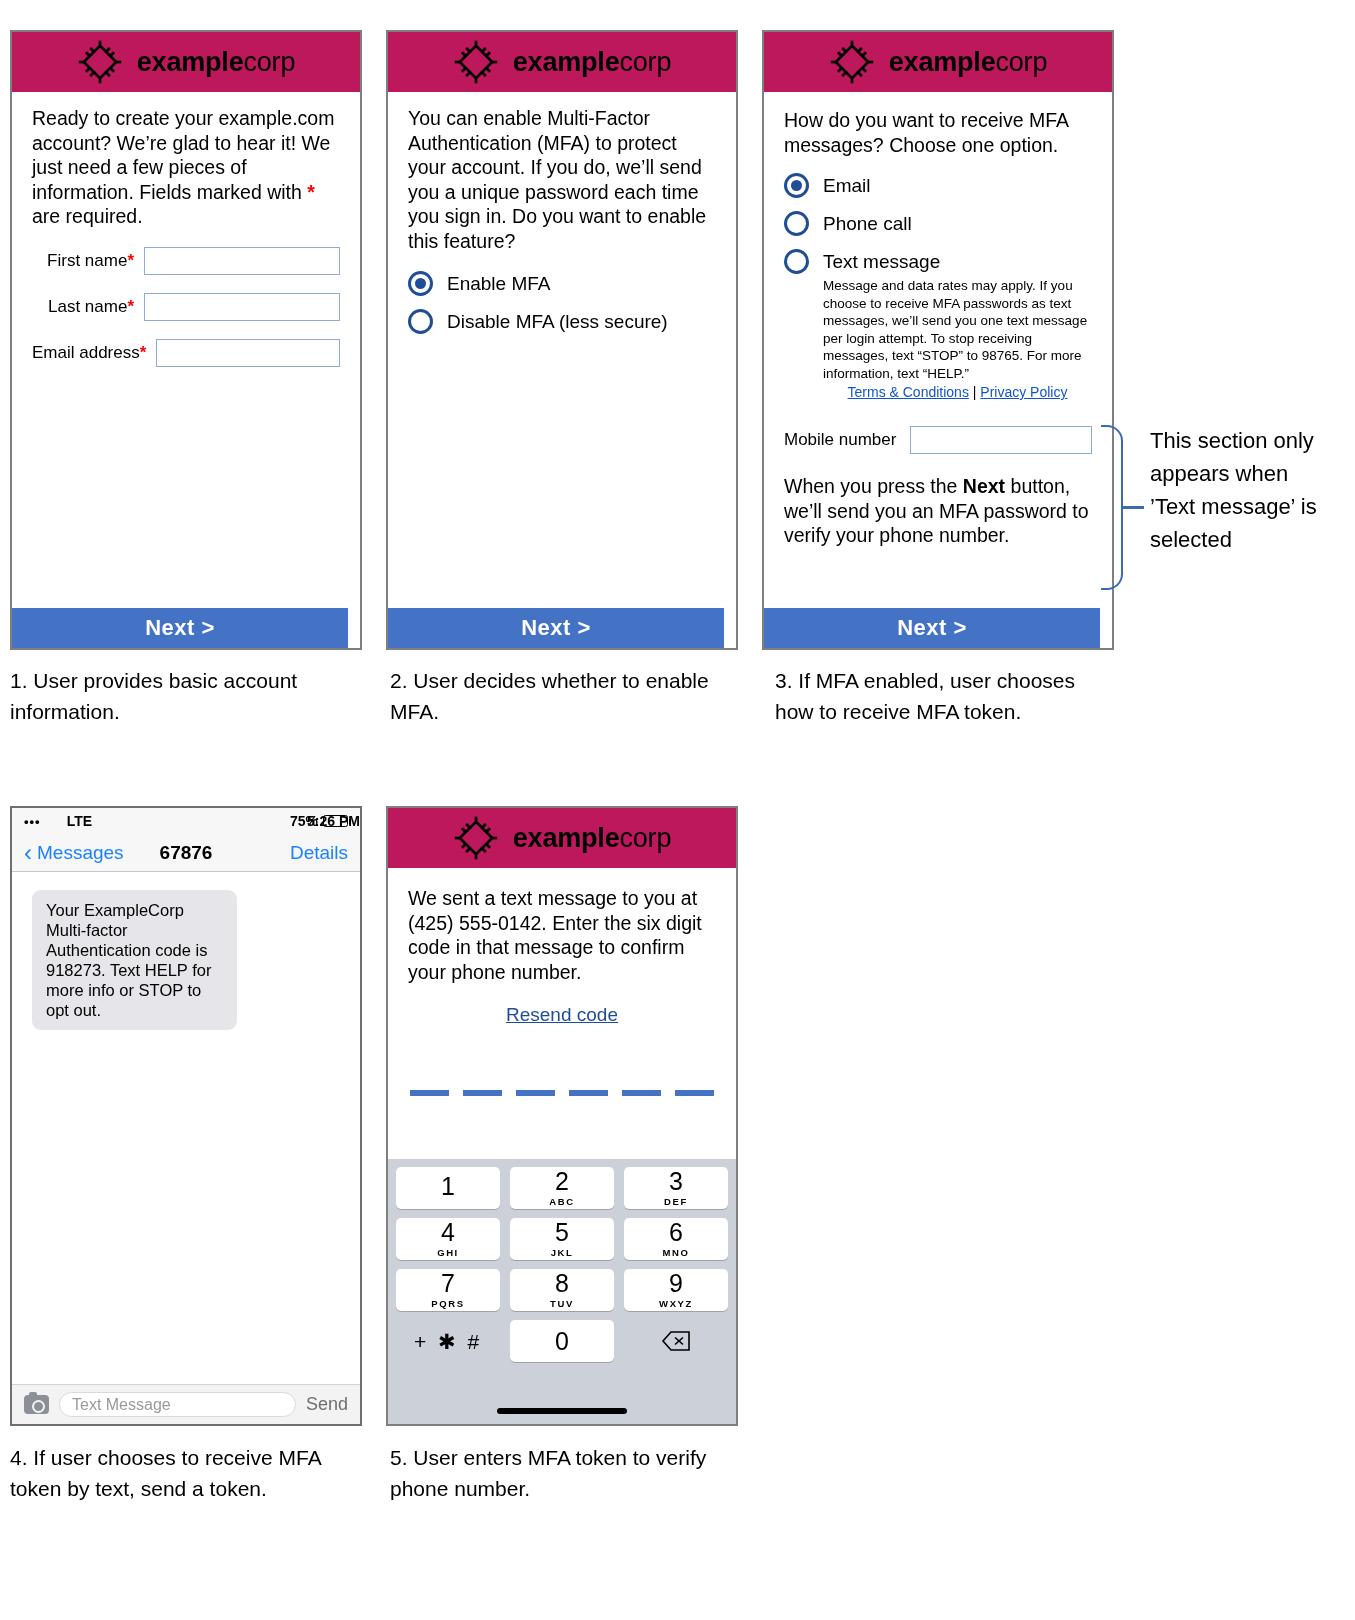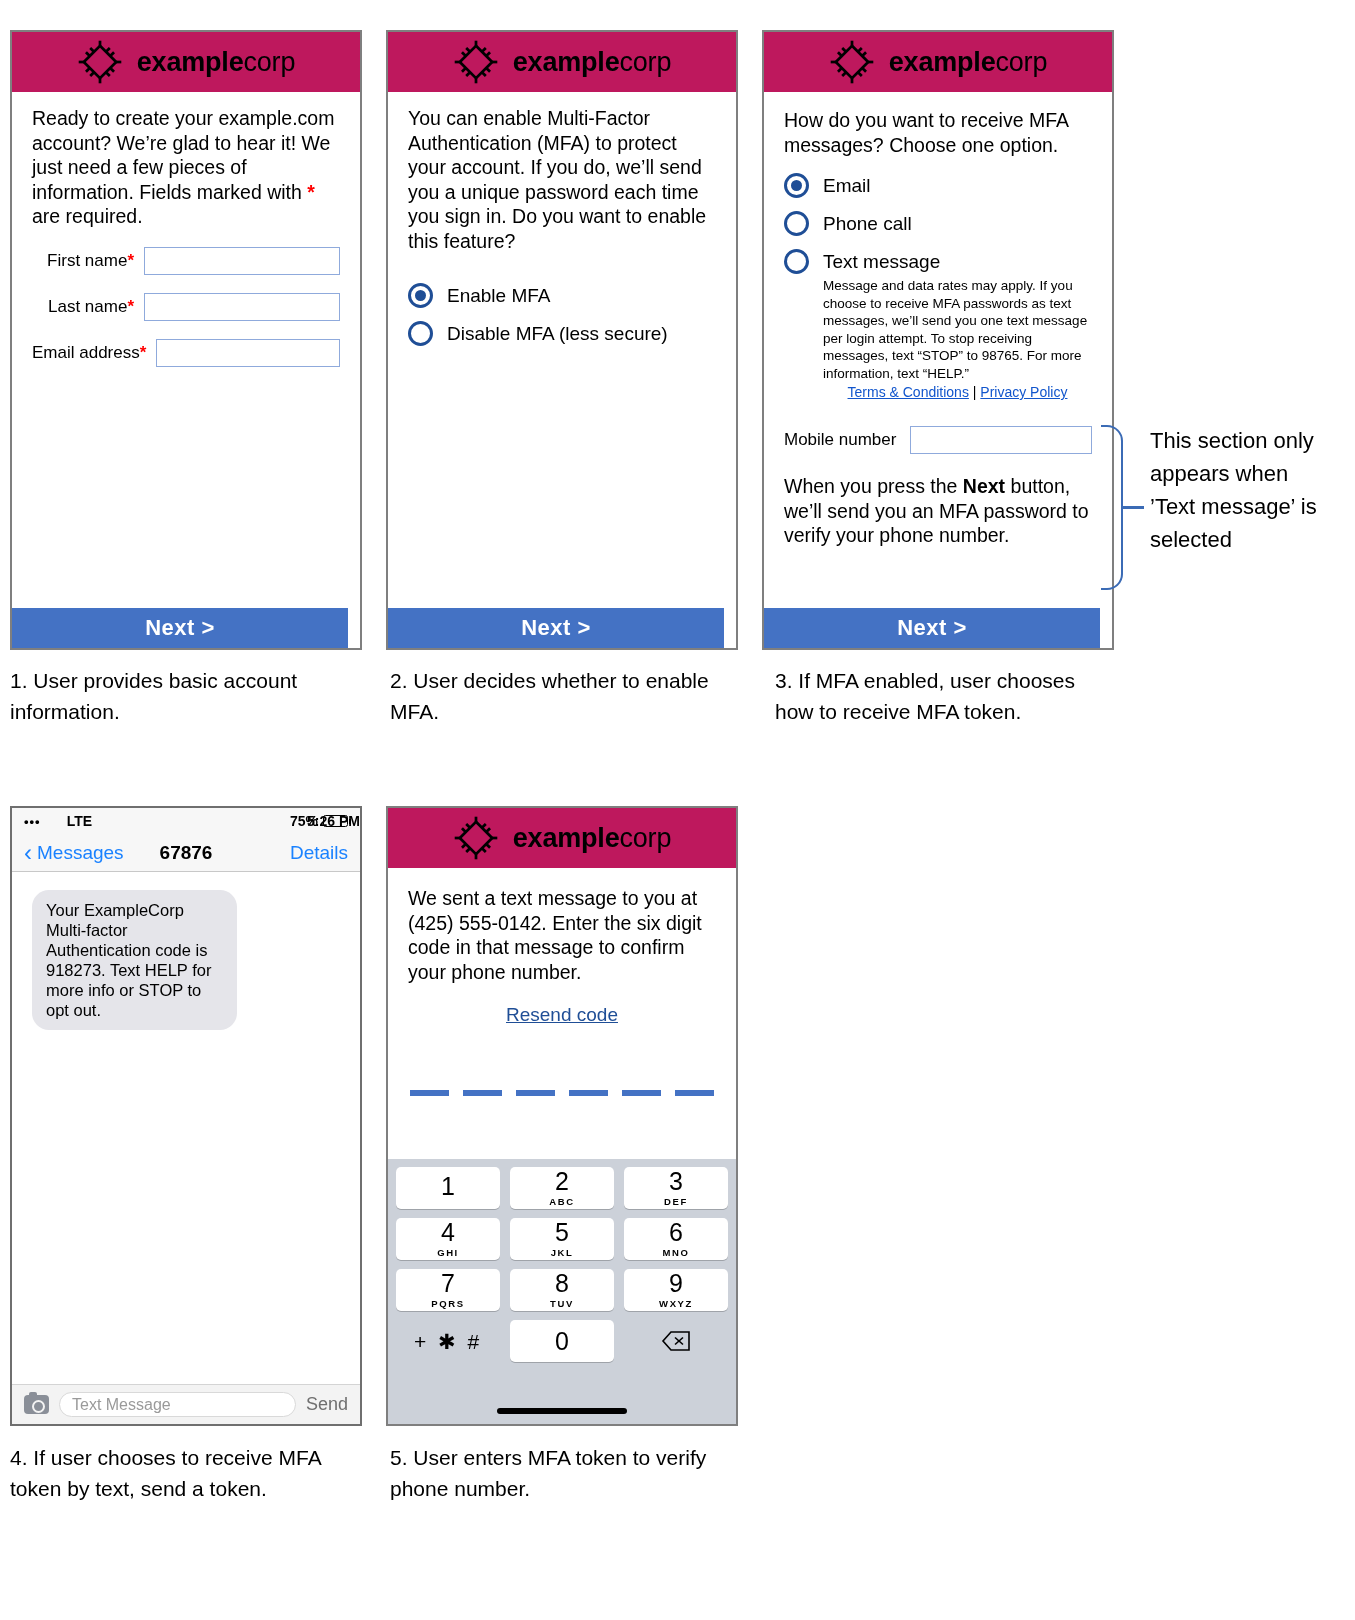--- a/index.html
+++ b/index.html
@@ -204,21 +204,21 @@
     text-align:center;
     font-size:19px;
     font-weight:bold;
   }
   .ios-details { margin-left:auto; color:#1a82ff; font-size:19px; }
 
   .bubble {
     margin:18px 0 0 20px;
     max-width:205px;
     background:#e5e5ea;
-    border-radius:17px;
+    border-radius:9px;
     padding:10px 14px;
     font-size:16.5px;
     line-height:20px;
     color:#000;
   }
 
   .ios-inputbar {
     position:absolute;
     left:0; right:0; bottom:0;
     height:40px;
@@ -375,21 +375,21 @@
   <div class="brandbar">
     <svg class="logo" viewBox="-4 -4 54 54">
         <use href="#chiplogo"></use>
       </svg>
     <div class="brandtext">
       <span class="b">example</span><span class="n">corp</span>
     </div>
   </div>
   <div class="body-pad">
     <p class="para">You can enable Multi-Factor Authentication (MFA) to protect your account. If you do, we’ll send you a unique password each time you sign in. Do you want to enable this feature?</p>
-    <div class="radiorow" style="margin-top:30px;">
+    <div class="radiorow" style="margin-top:18px;">
       <div class="radio on"></div>
       <div class="radiolabel">Enable MFA</div>
     </div>
     <div class="radiorow">
       <div class="radio"></div>
       <div class="radiolabel">Disable MFA (less secure)</div>
     </div>
   </div>
   <div class="nextbtn">Next &gt;</div>
 </div>

